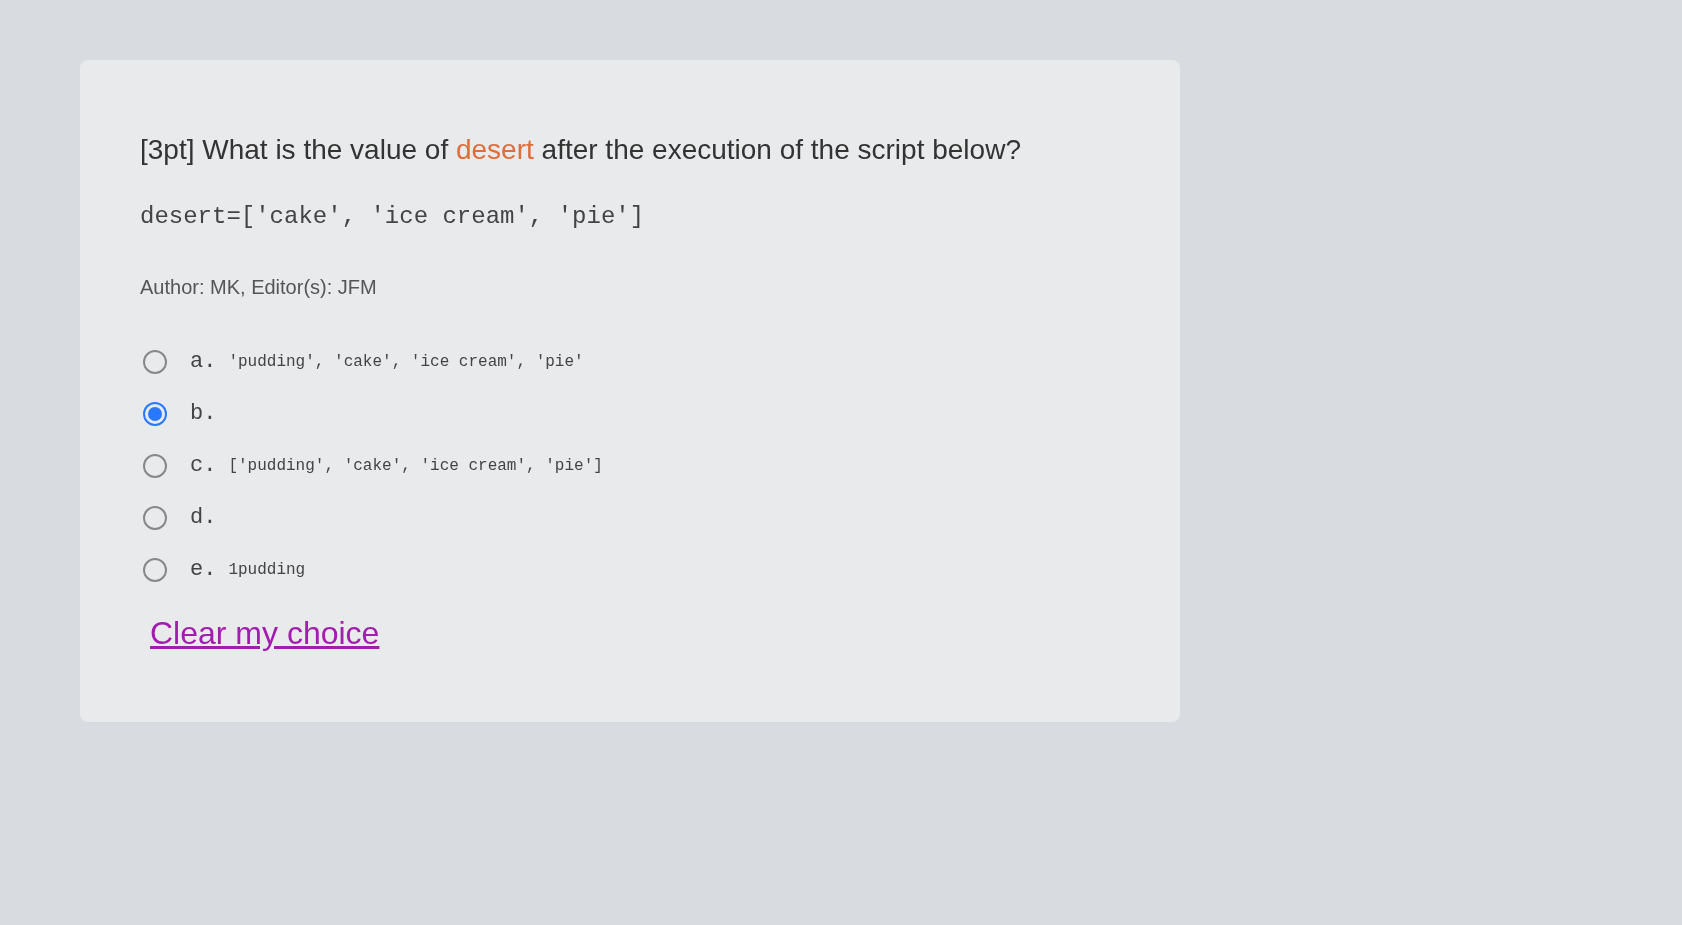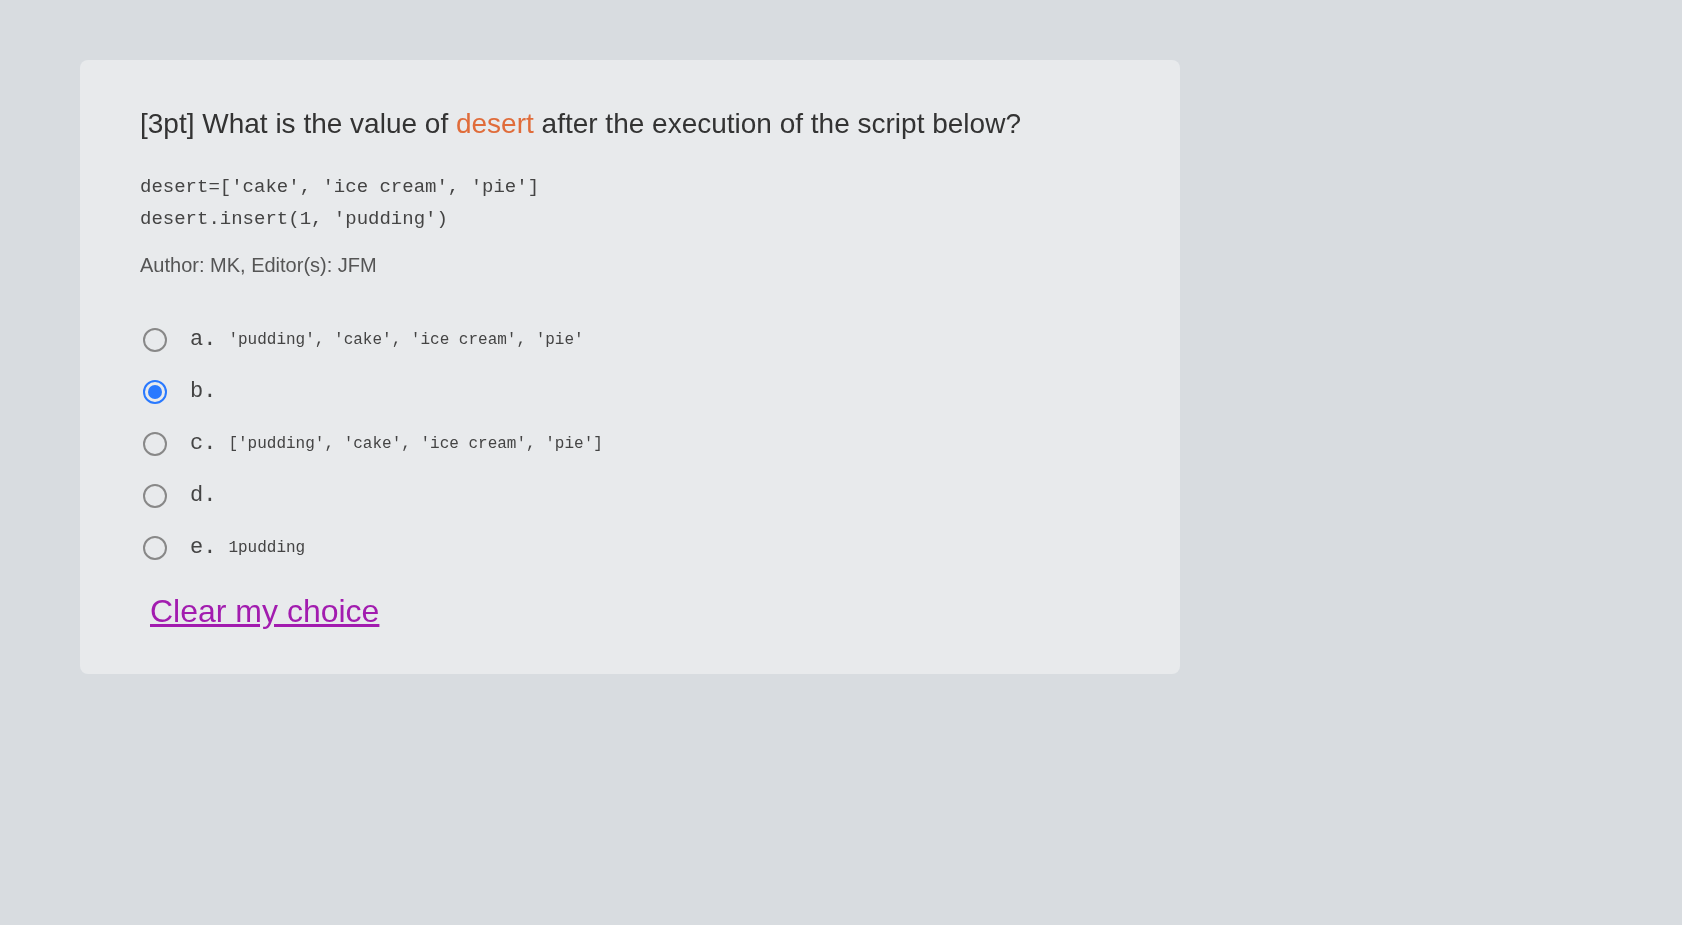--- a/index.html
+++ b/index.html
@@ -16,42 +16,42 @@
       display: flex;
       align-items: flex-start;
       justify-content: flex-start;
       padding: 60px 80px;
       overflow: hidden;
     }
 
     .card {
       background-color: #e8eaec;
       border-radius: 8px;
-      padding: 44px 60px;
+      padding: 70px 60px;
       max-width: 1100px;
       width: 100%;
     }
 
     .question-title {
       font-size: 28px;
       color: #333;
       margin-bottom: 28px;
       font-weight: normal;
       line-height: 1.4;
     }
 
     .highlight-desert {
       color: #e06c3a;
     }
 
     .code-block {
       font-family: 'Courier New', Courier, monospace;
-      font-size: 19px;
+      font-size: 24px;
       color: #444;
-      margin-bottom: 18px;
+      margin-bottom: 38px;
       line-height: 1.7;
     }
 
     .author-line {
       font-size: 20px;
       color: #555;
       margin-bottom: 48px;
     }
 
     .options-list {
@@ -127,21 +127,20 @@
 </head>
 <body>
 
 <div class="card">
   <div class="question-title">
     <span>[3pt] What is the value of </span><span class="highlight-desert">desert</span><span> after the execution of the script below?</span>
   </div>
 
   <div class="code-block">
     <div>desert=['cake', 'ice cream', 'pie']</div>
-    <div>desert.insert(1, 'pudding')</div>
   </div>
 
   <div class="author-line">Author: MK, Editor(s): JFM</div>
 
   <ul class="options-list">
   <li class="option-item">
         <div class="radio-container">
           <div class="radio-outer"></div>
         </div>
         <span class="option-label">a.</span>

